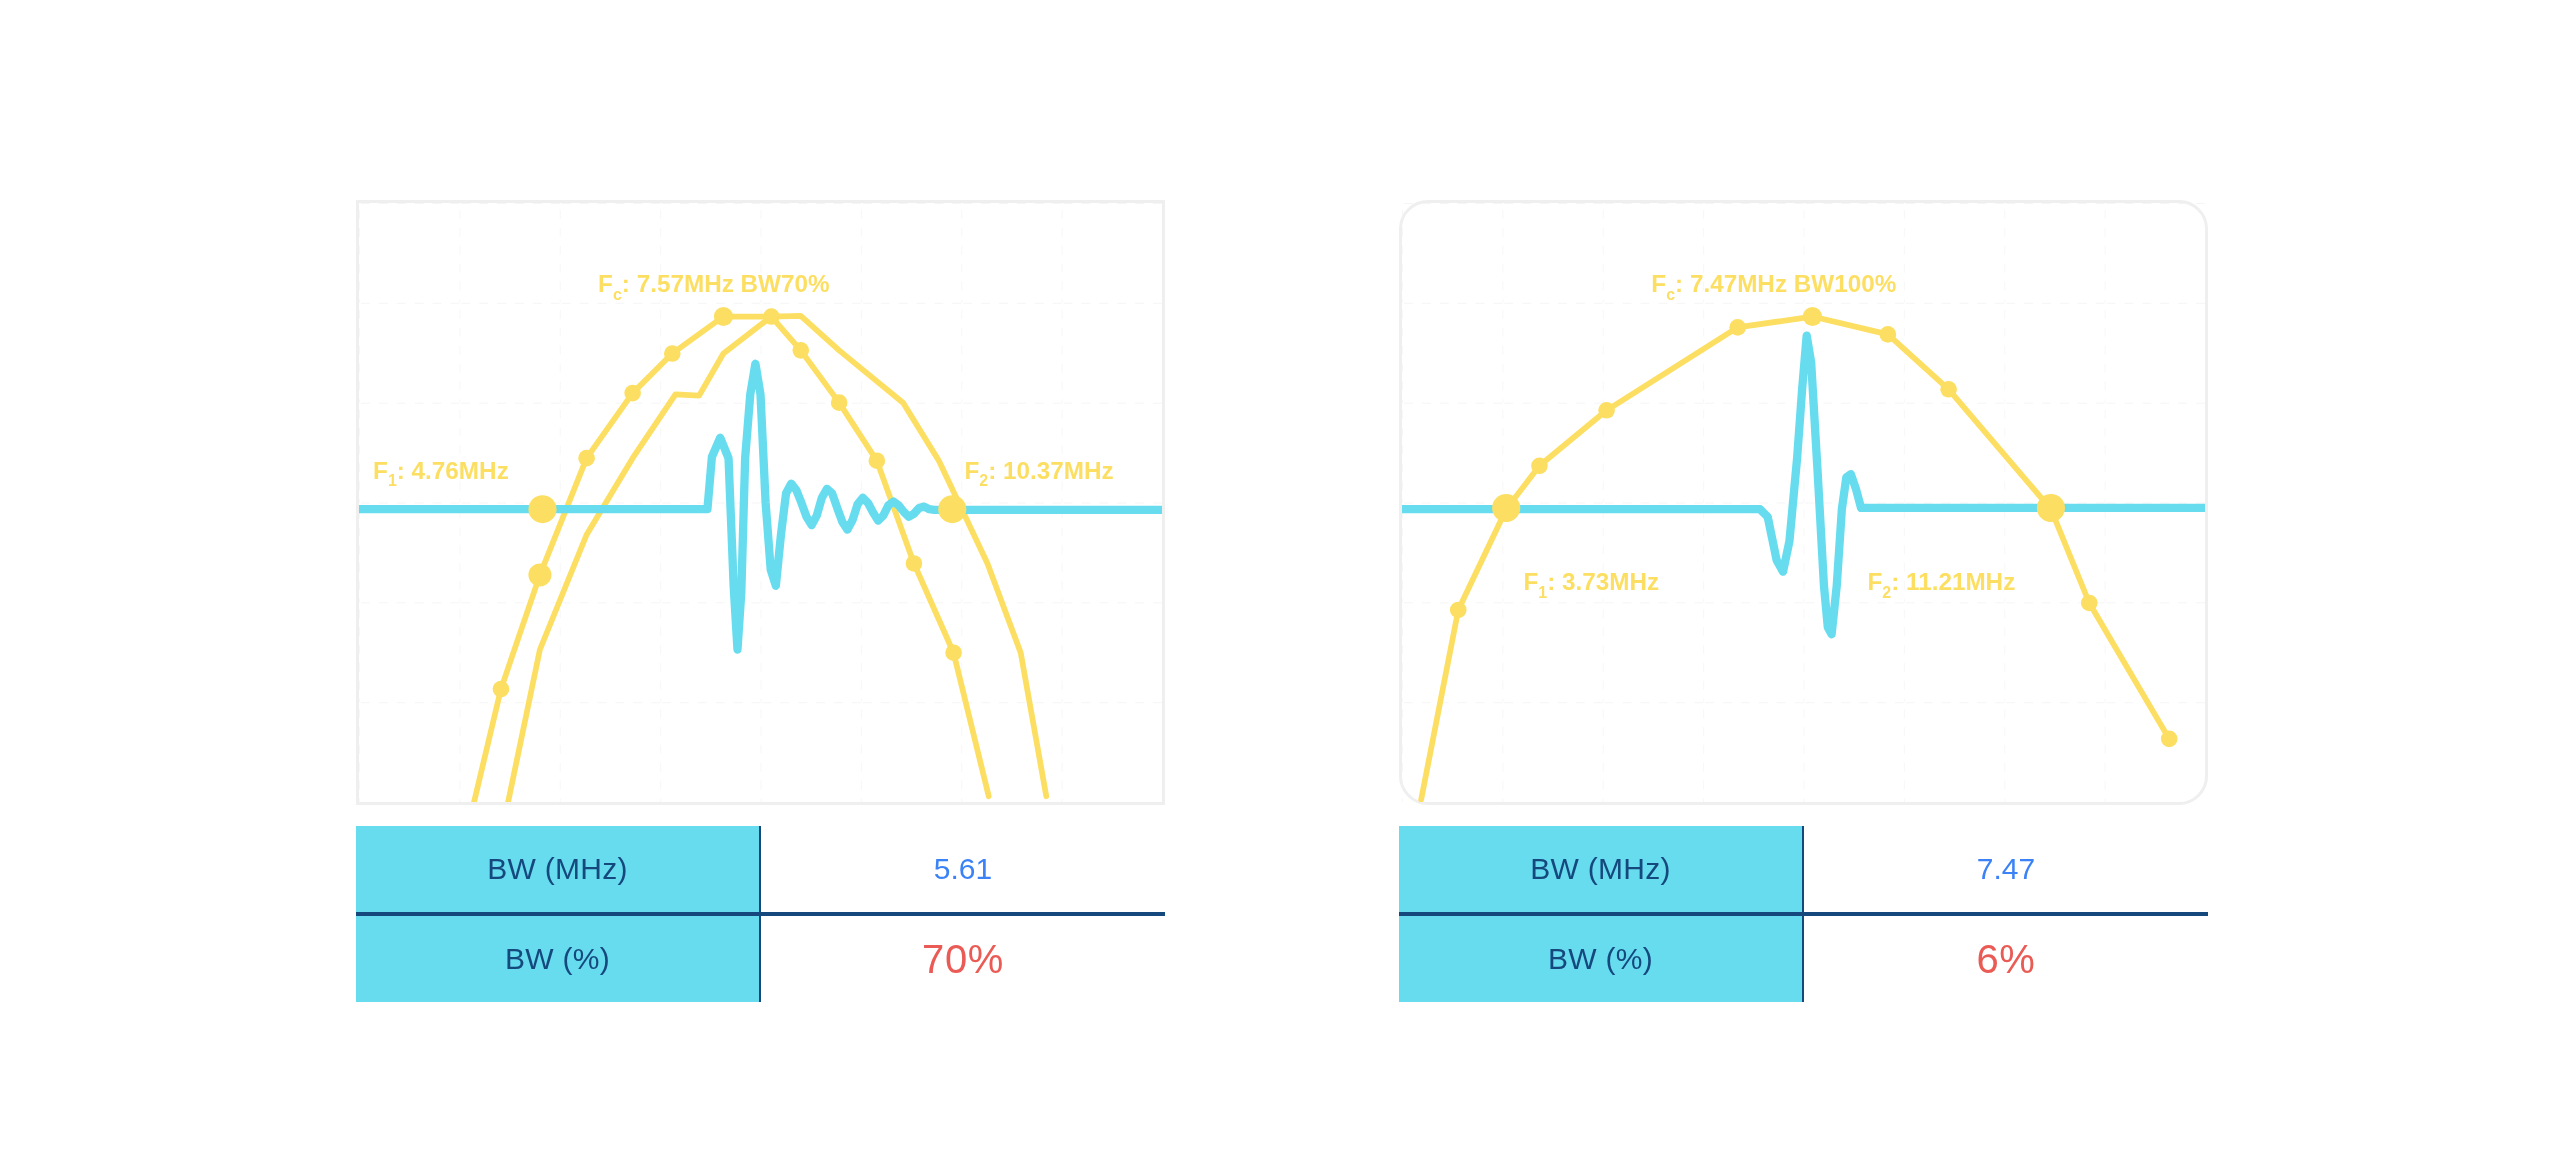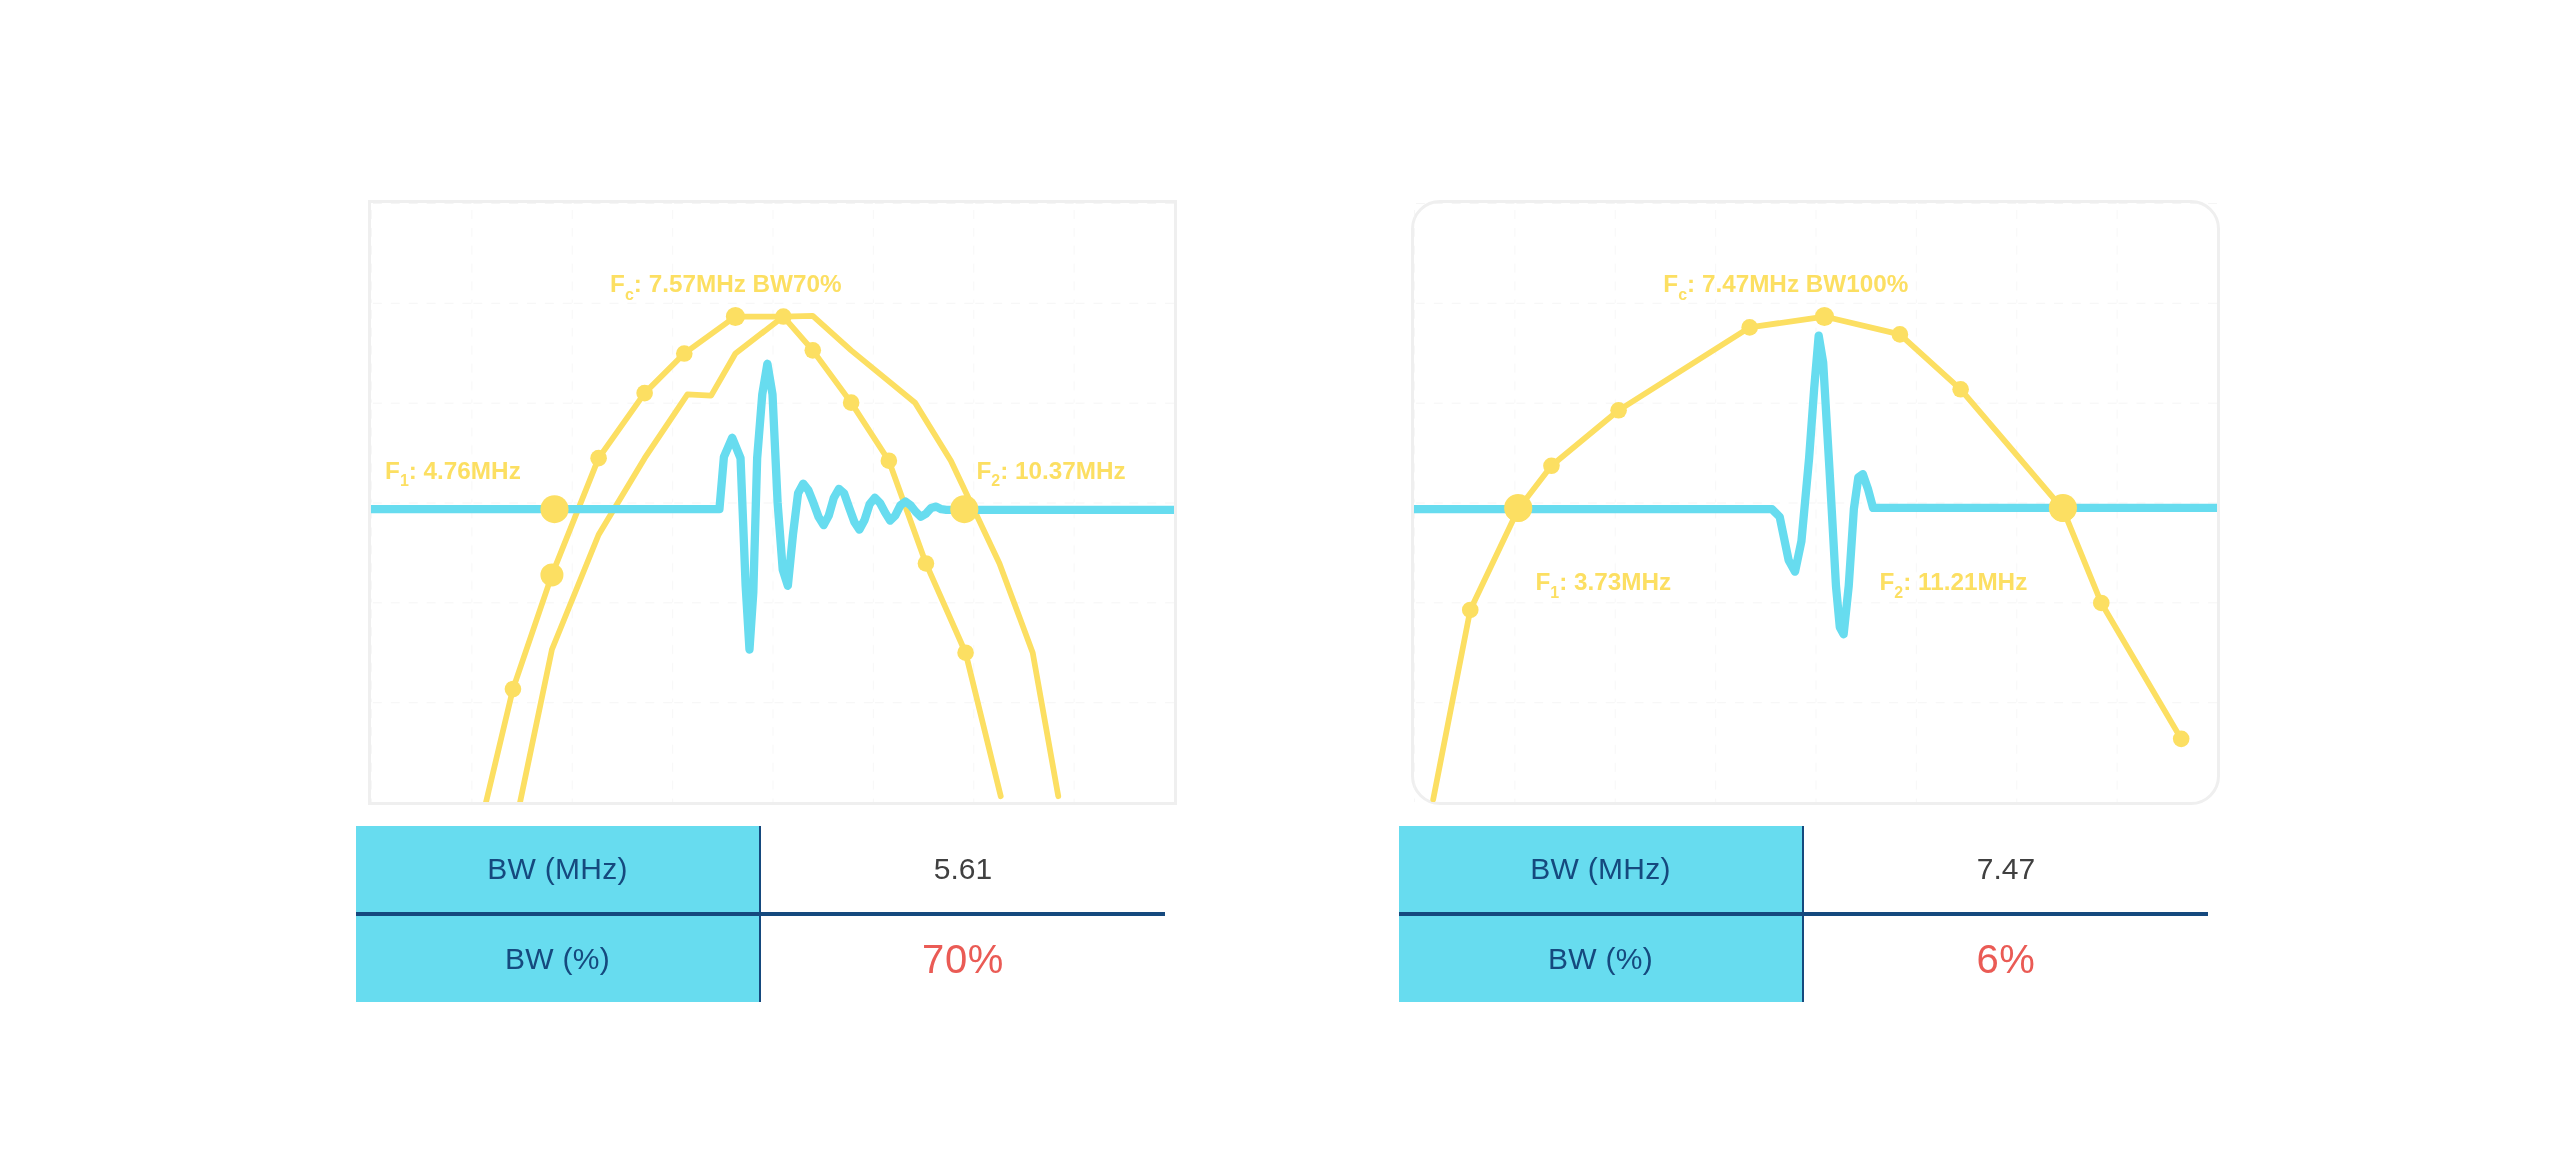--- a/index.html
+++ b/index.html
@@ -22,21 +22,20 @@
     width: 2576px;
     height: 1154px;
   }
 
   
   .panel {
     position: absolute;
     background: #ffffff;
     border: 3.2px solid #efefef;
     box-sizing: border-box;
-    margin-left: 12px;
   }
   .panel-left  { left: 356px;  top: 200px; width: 809px; height: 605px; }
   .panel-right { left: 1399px; top: 200px; width: 809px; height: 605px; border-radius: 29px; }
 
   .plot {
     position: absolute;
     left: 0; top: 0;
     width: 100%;
     height: 100%;
     overflow: hidden;
@@ -63,21 +62,21 @@
     width: 403px;
     background: #67dcef;
     color: #15497e;
     font-size: 30px;
     font-weight: 400;
     letter-spacing: 0.3px;
     border-right: 2.6px solid #15497e;
   }
   .restable .cell-value {
     background: #ffffff;
-    color: #404040;
+    color: #3b82f6;
     font-size: 30px;
     font-weight: 400;
   }
   .restable tr.row-top td { border-bottom: 4.5px solid #15497e; }
   .restable tr.row-top td.cell-value { border-bottom: 4.5px solid #15497e; }
   .restable .cell-value.pct {
     color: #ea5b55;
     font-size: 40px;
     font-weight: normal;
     letter-spacing: 0.6px;

